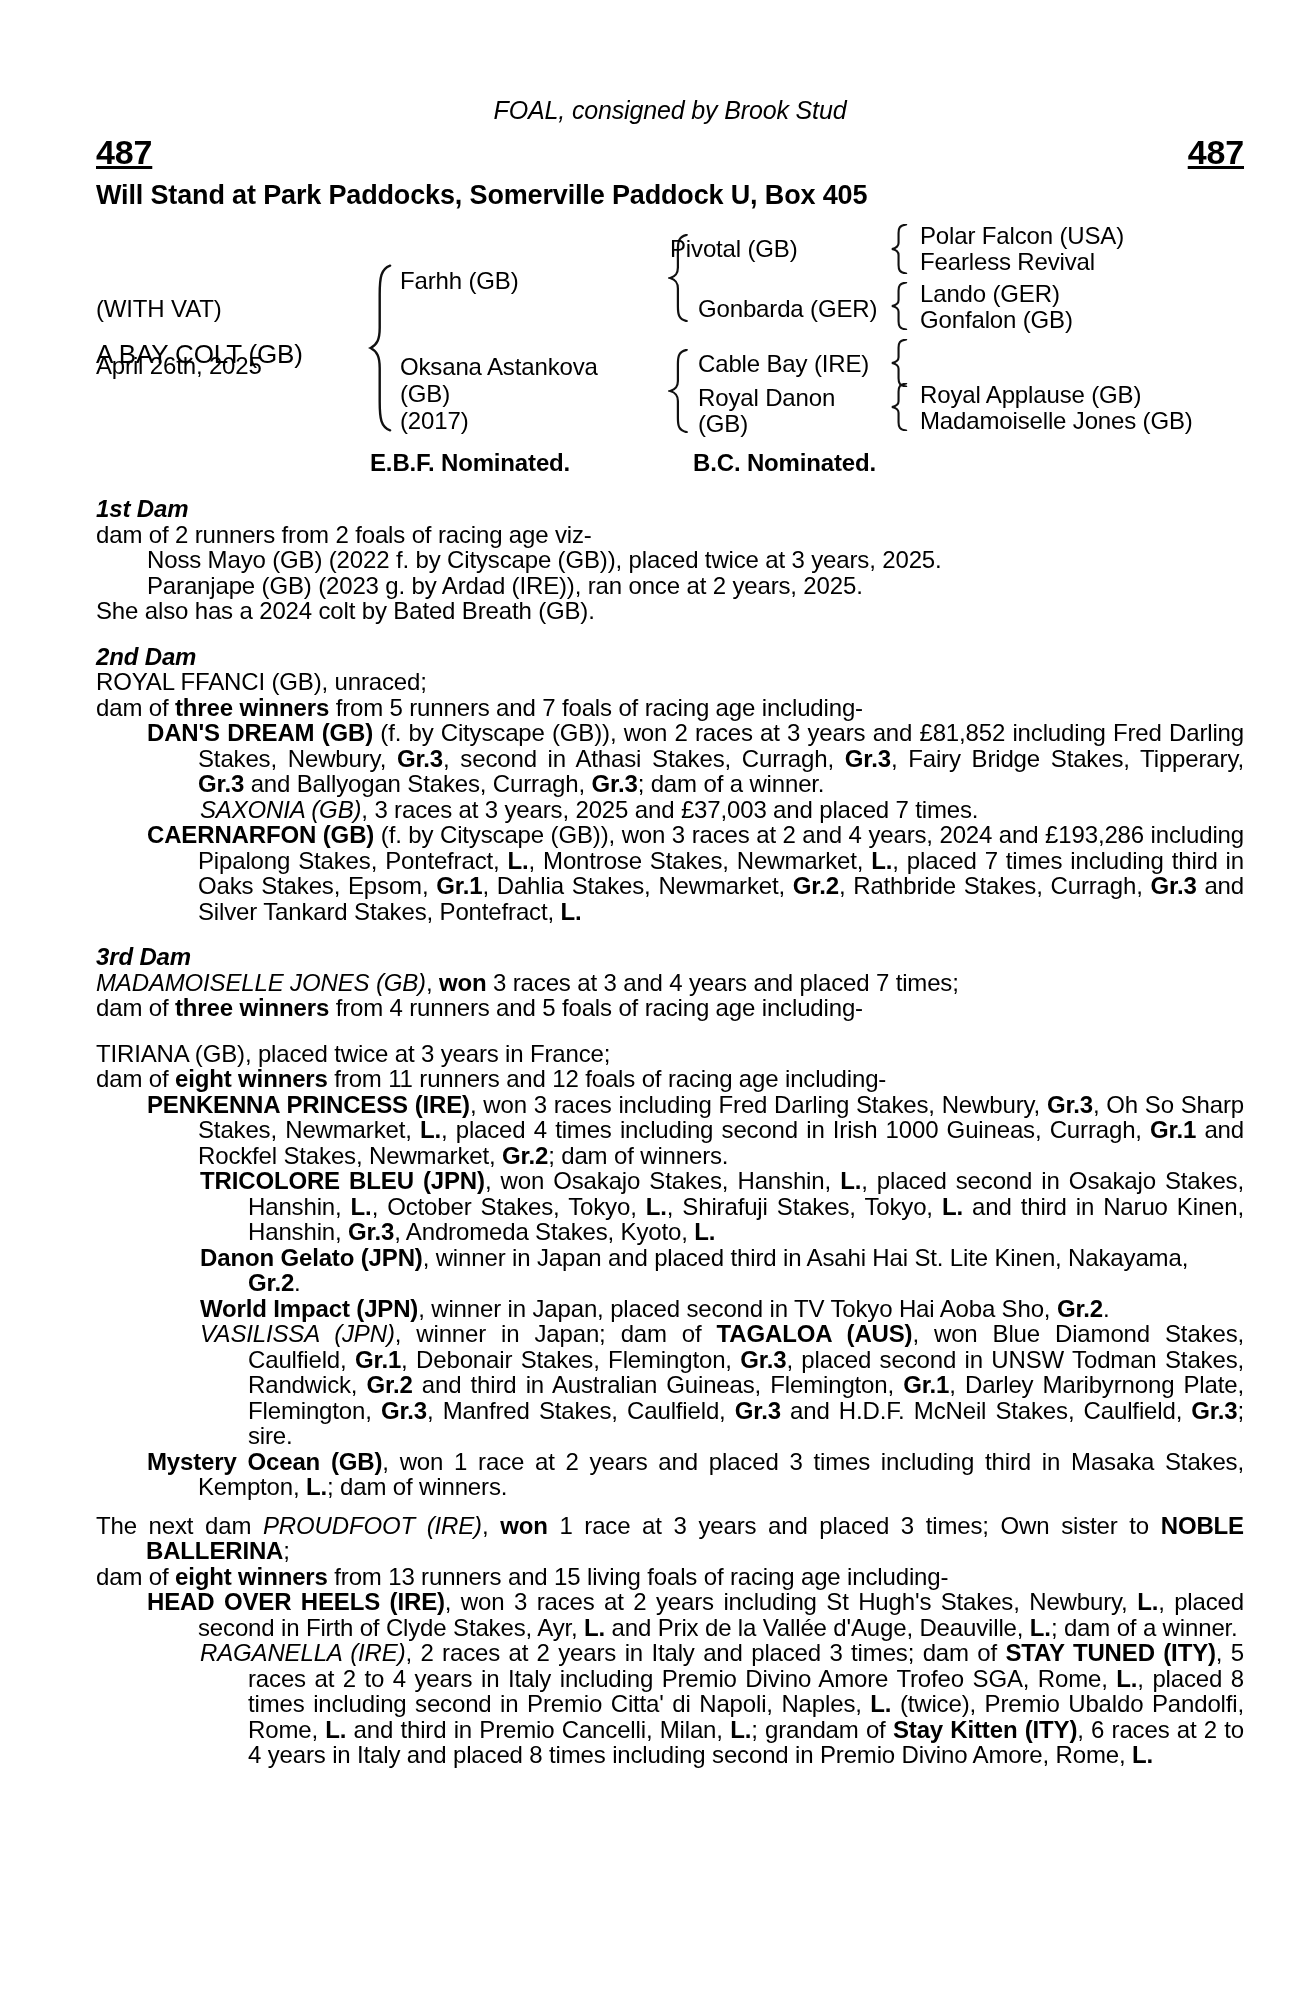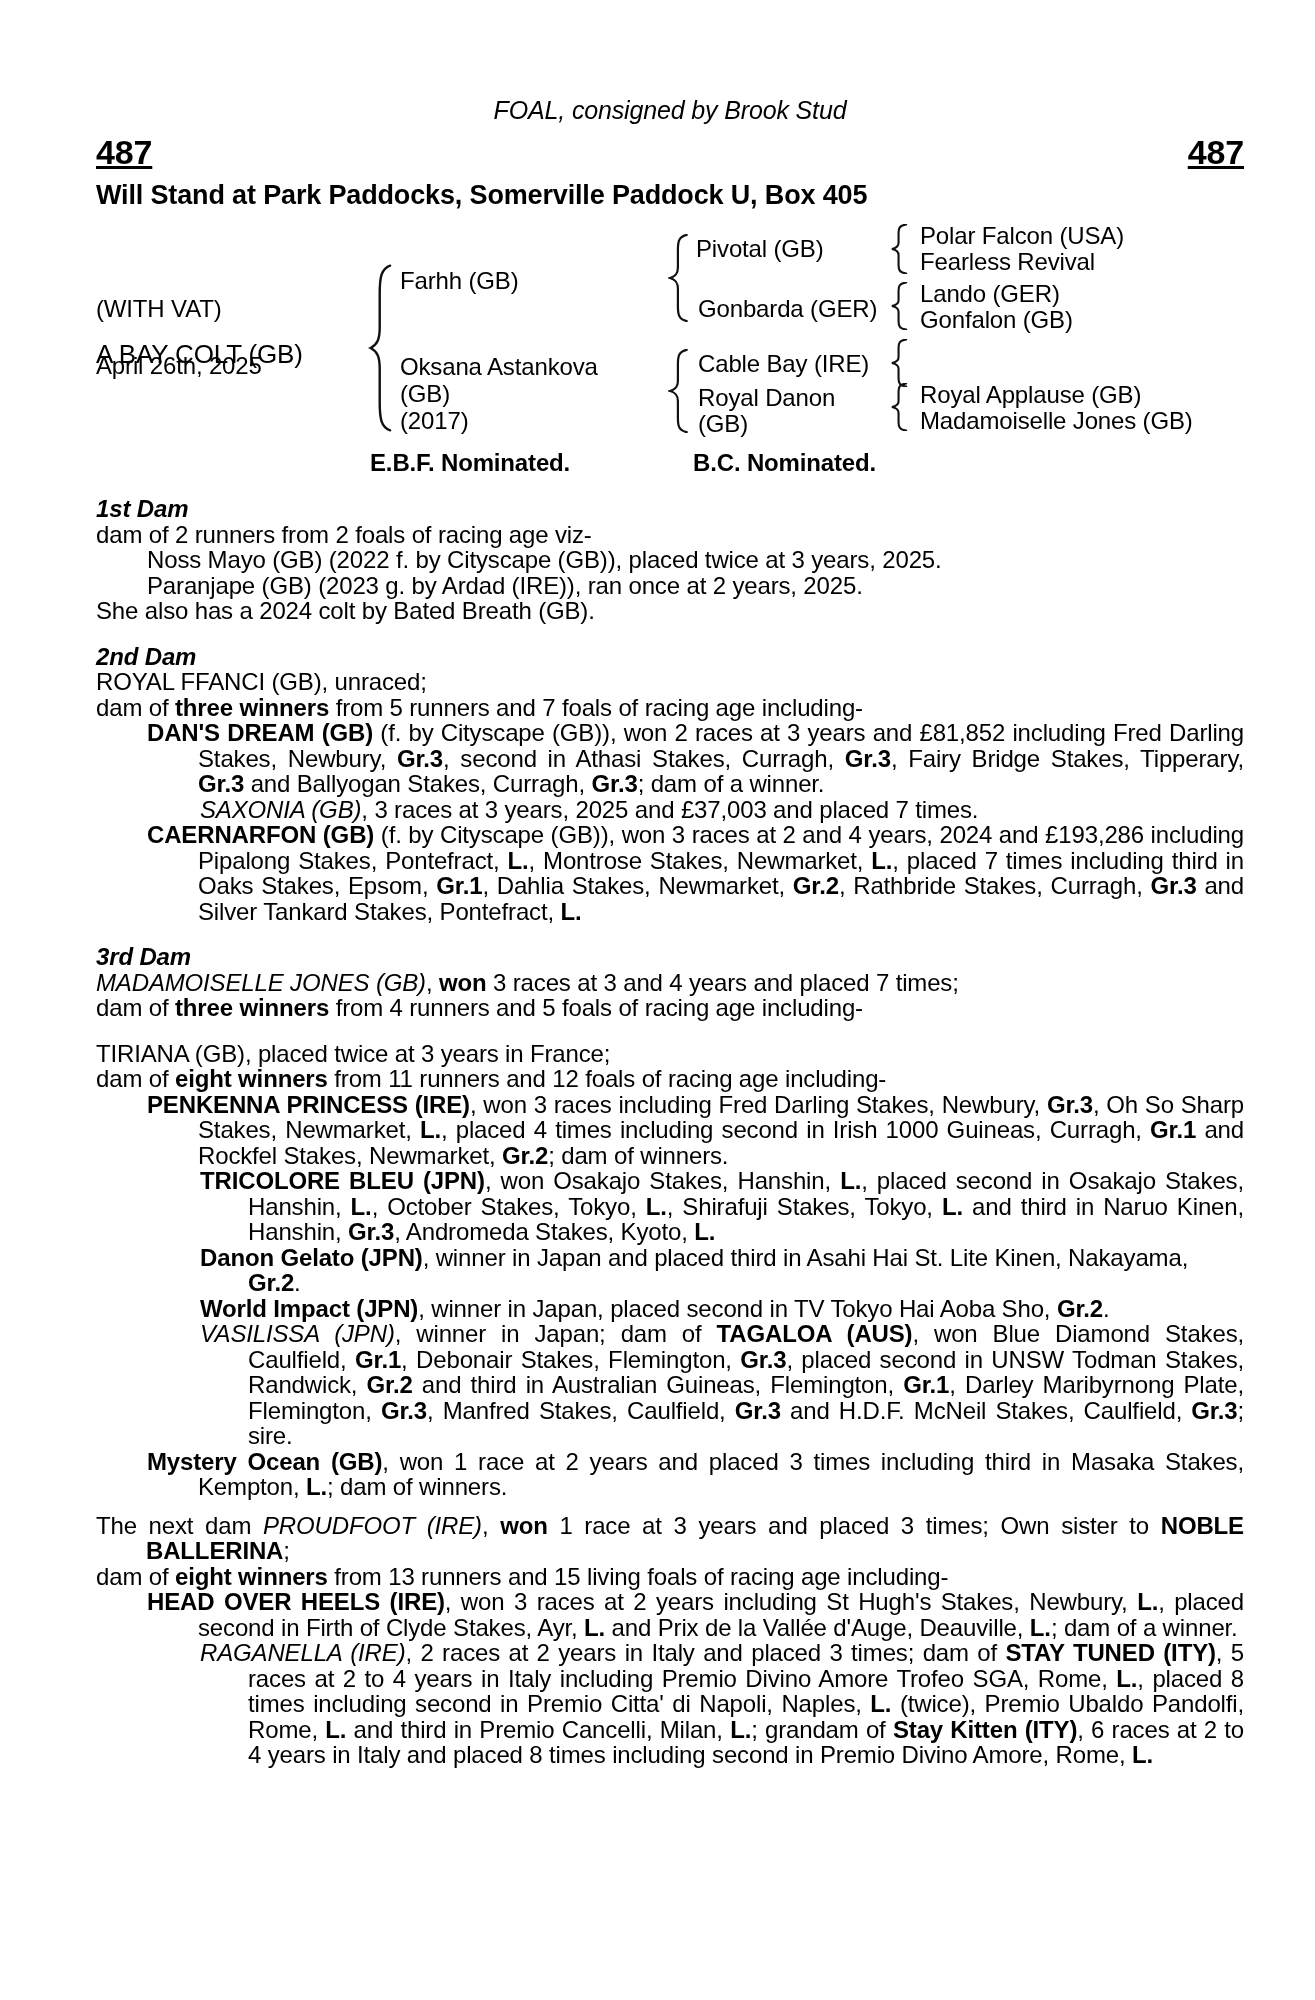--- a/index.html
+++ b/index.html
@@ -17,21 +17,21 @@
   .stand{margin-top:4px;font-size:27px;line-height:30px;font-weight:bold;}
 
   
   .pedigree{position:relative;height:222px;margin-top:12px;font-size:24px;line-height:25px;}
   .pp{position:absolute;white-space:nowrap;}
   .subject-vat{left:0;top:74px;}
   .subject-title{left:0;top:120px;font-weight:normal;font-size:26px;}
   .subject-date{left:0;top:131px;}
   .g1-sire{left:304px;top:46px;}
   .g1-dam{left:304px;top:131px;line-height:27px;}
-  .g2-0{left:600px;top:14px;text-align:center;}
+  .g2-0{left:574px;top:14px;text-align:center;}
   .g2-1{left:602px;top:74px;}
   .g2-2{left:602px;top:129px;}
   .g2-3{left:602px;top:163px;line-height:26px;}
   .g3{left:824px;line-height:26px;}
   .g3-0{top:1px;} .g3-1{top:59px;} .g3-2{top:116px;} .g3-3{top:160px;}
   .brace{position:absolute;}
 
   .noms{position:relative;height:26px;margin-top:6px;font-weight:bold;}
   .noms span{position:absolute;white-space:nowrap;}
   .nom-ebf{left:274px;} .nom-bc{left:597px;}

